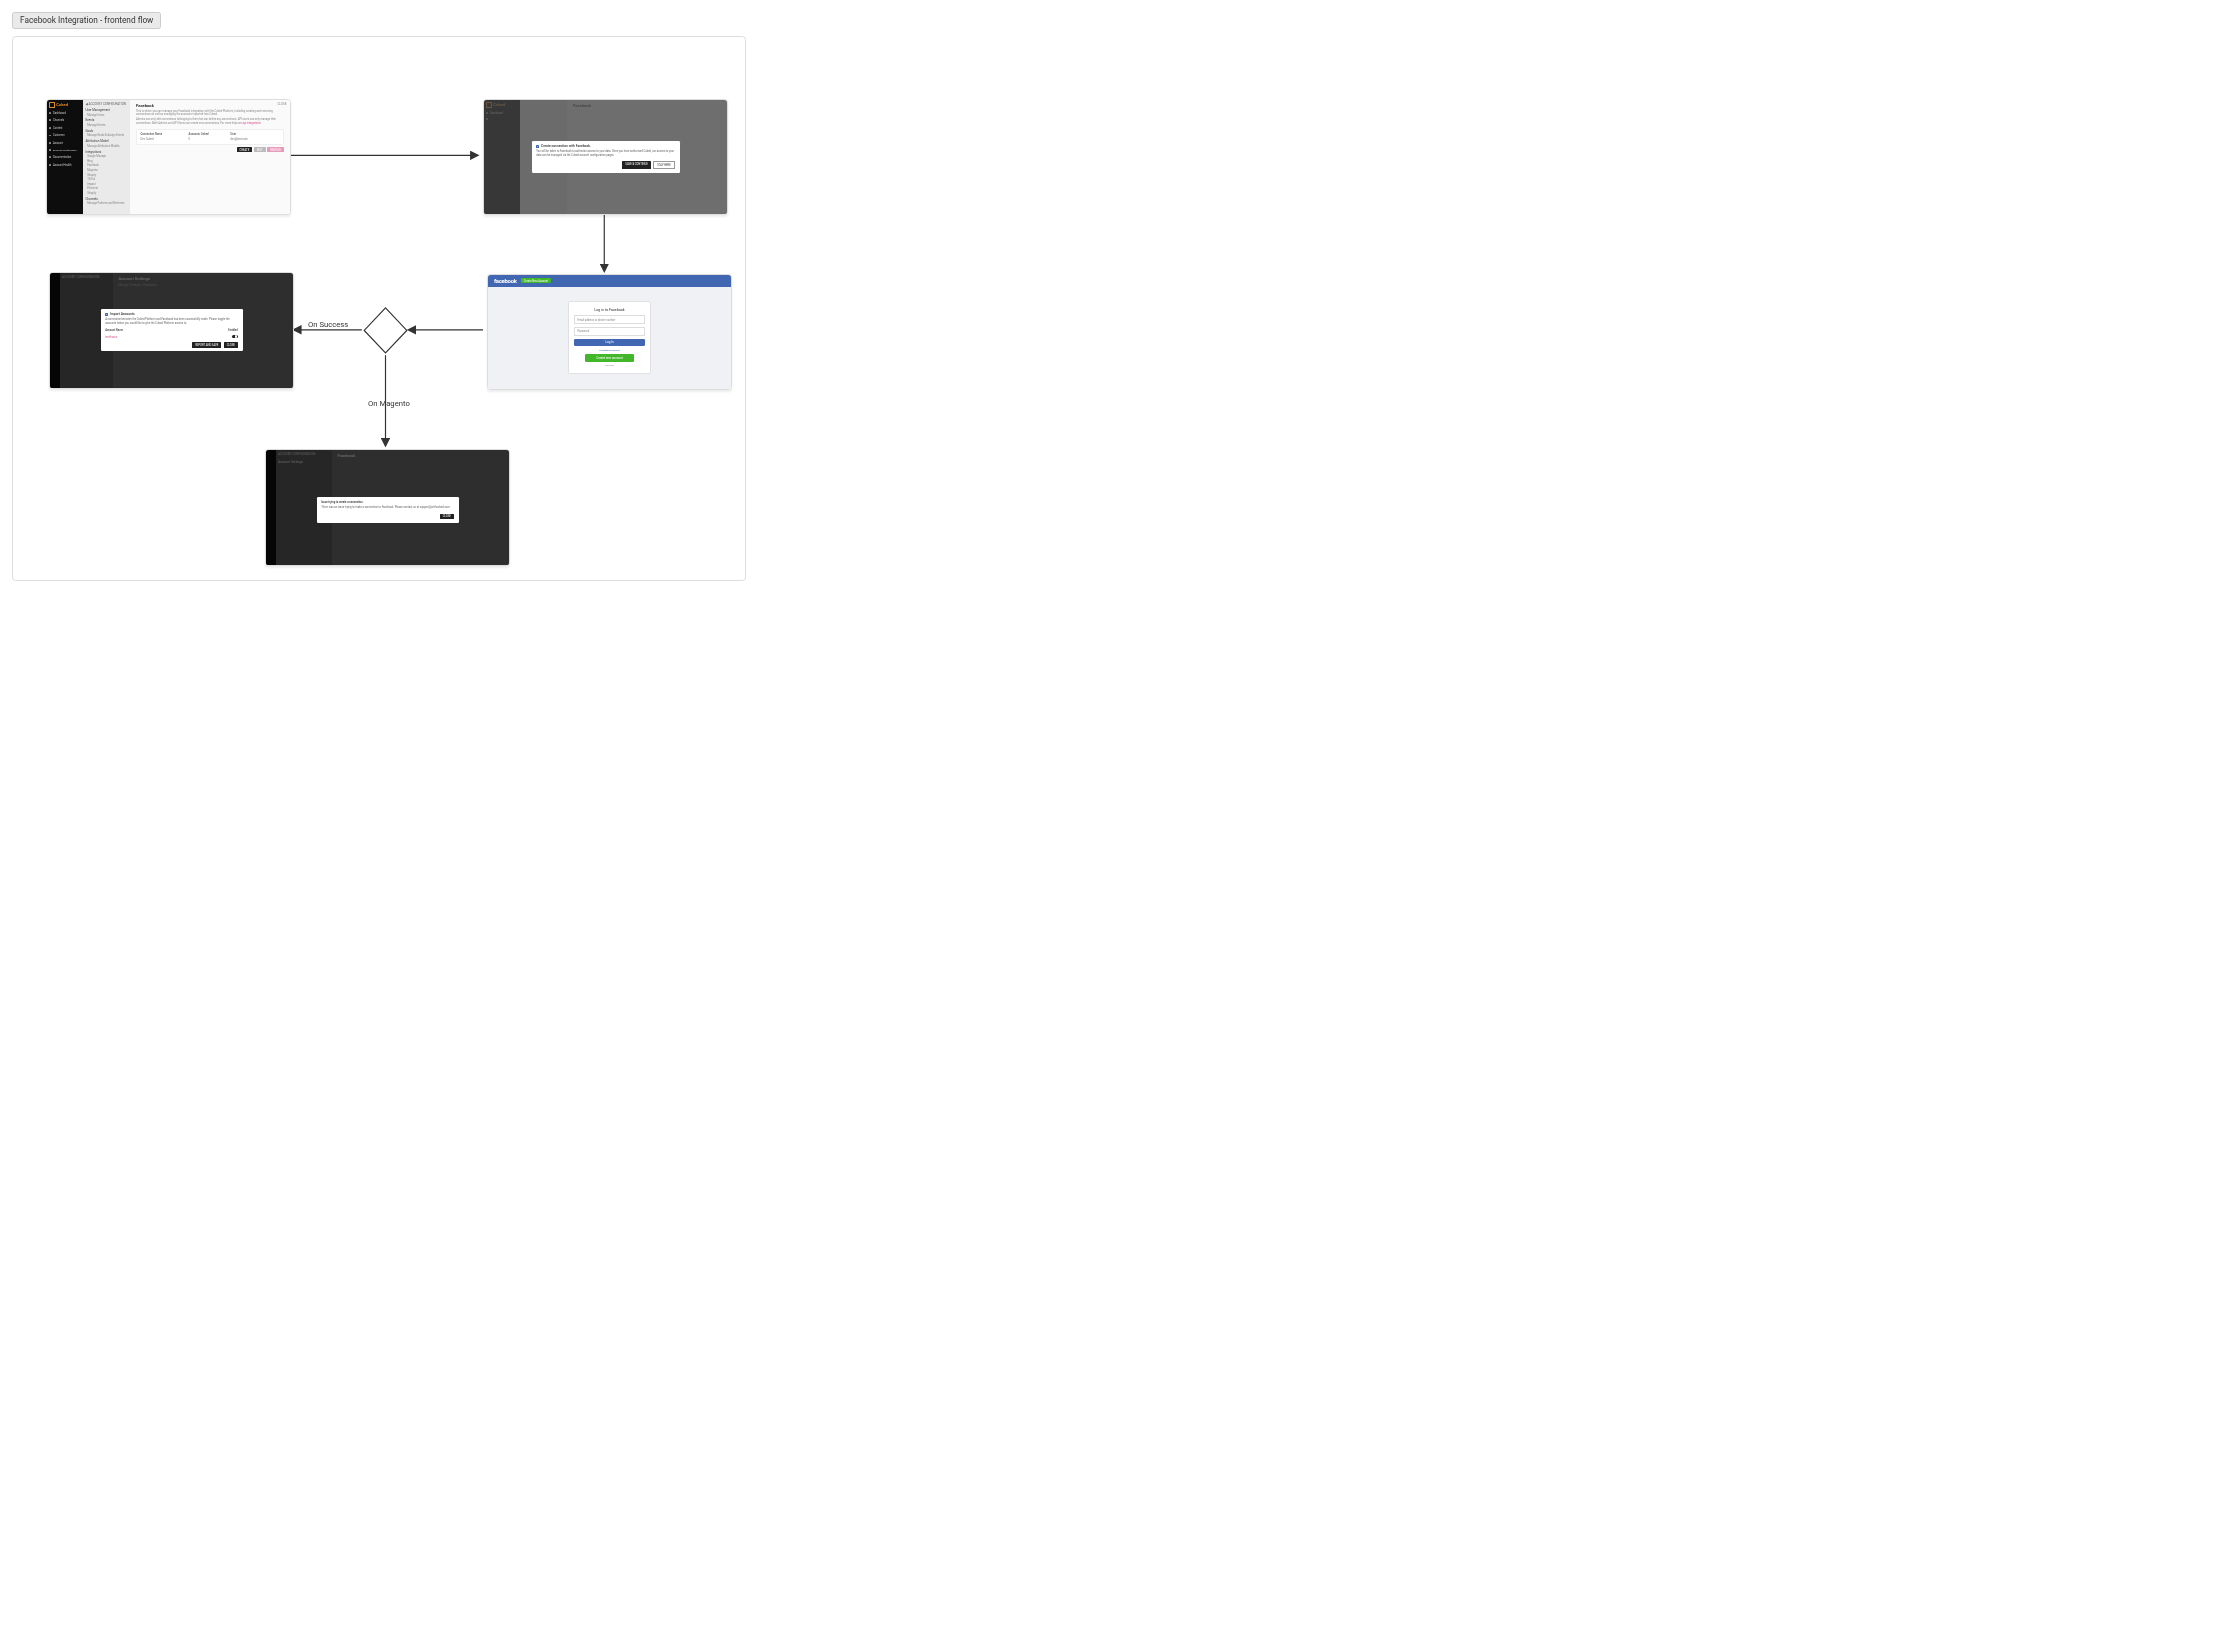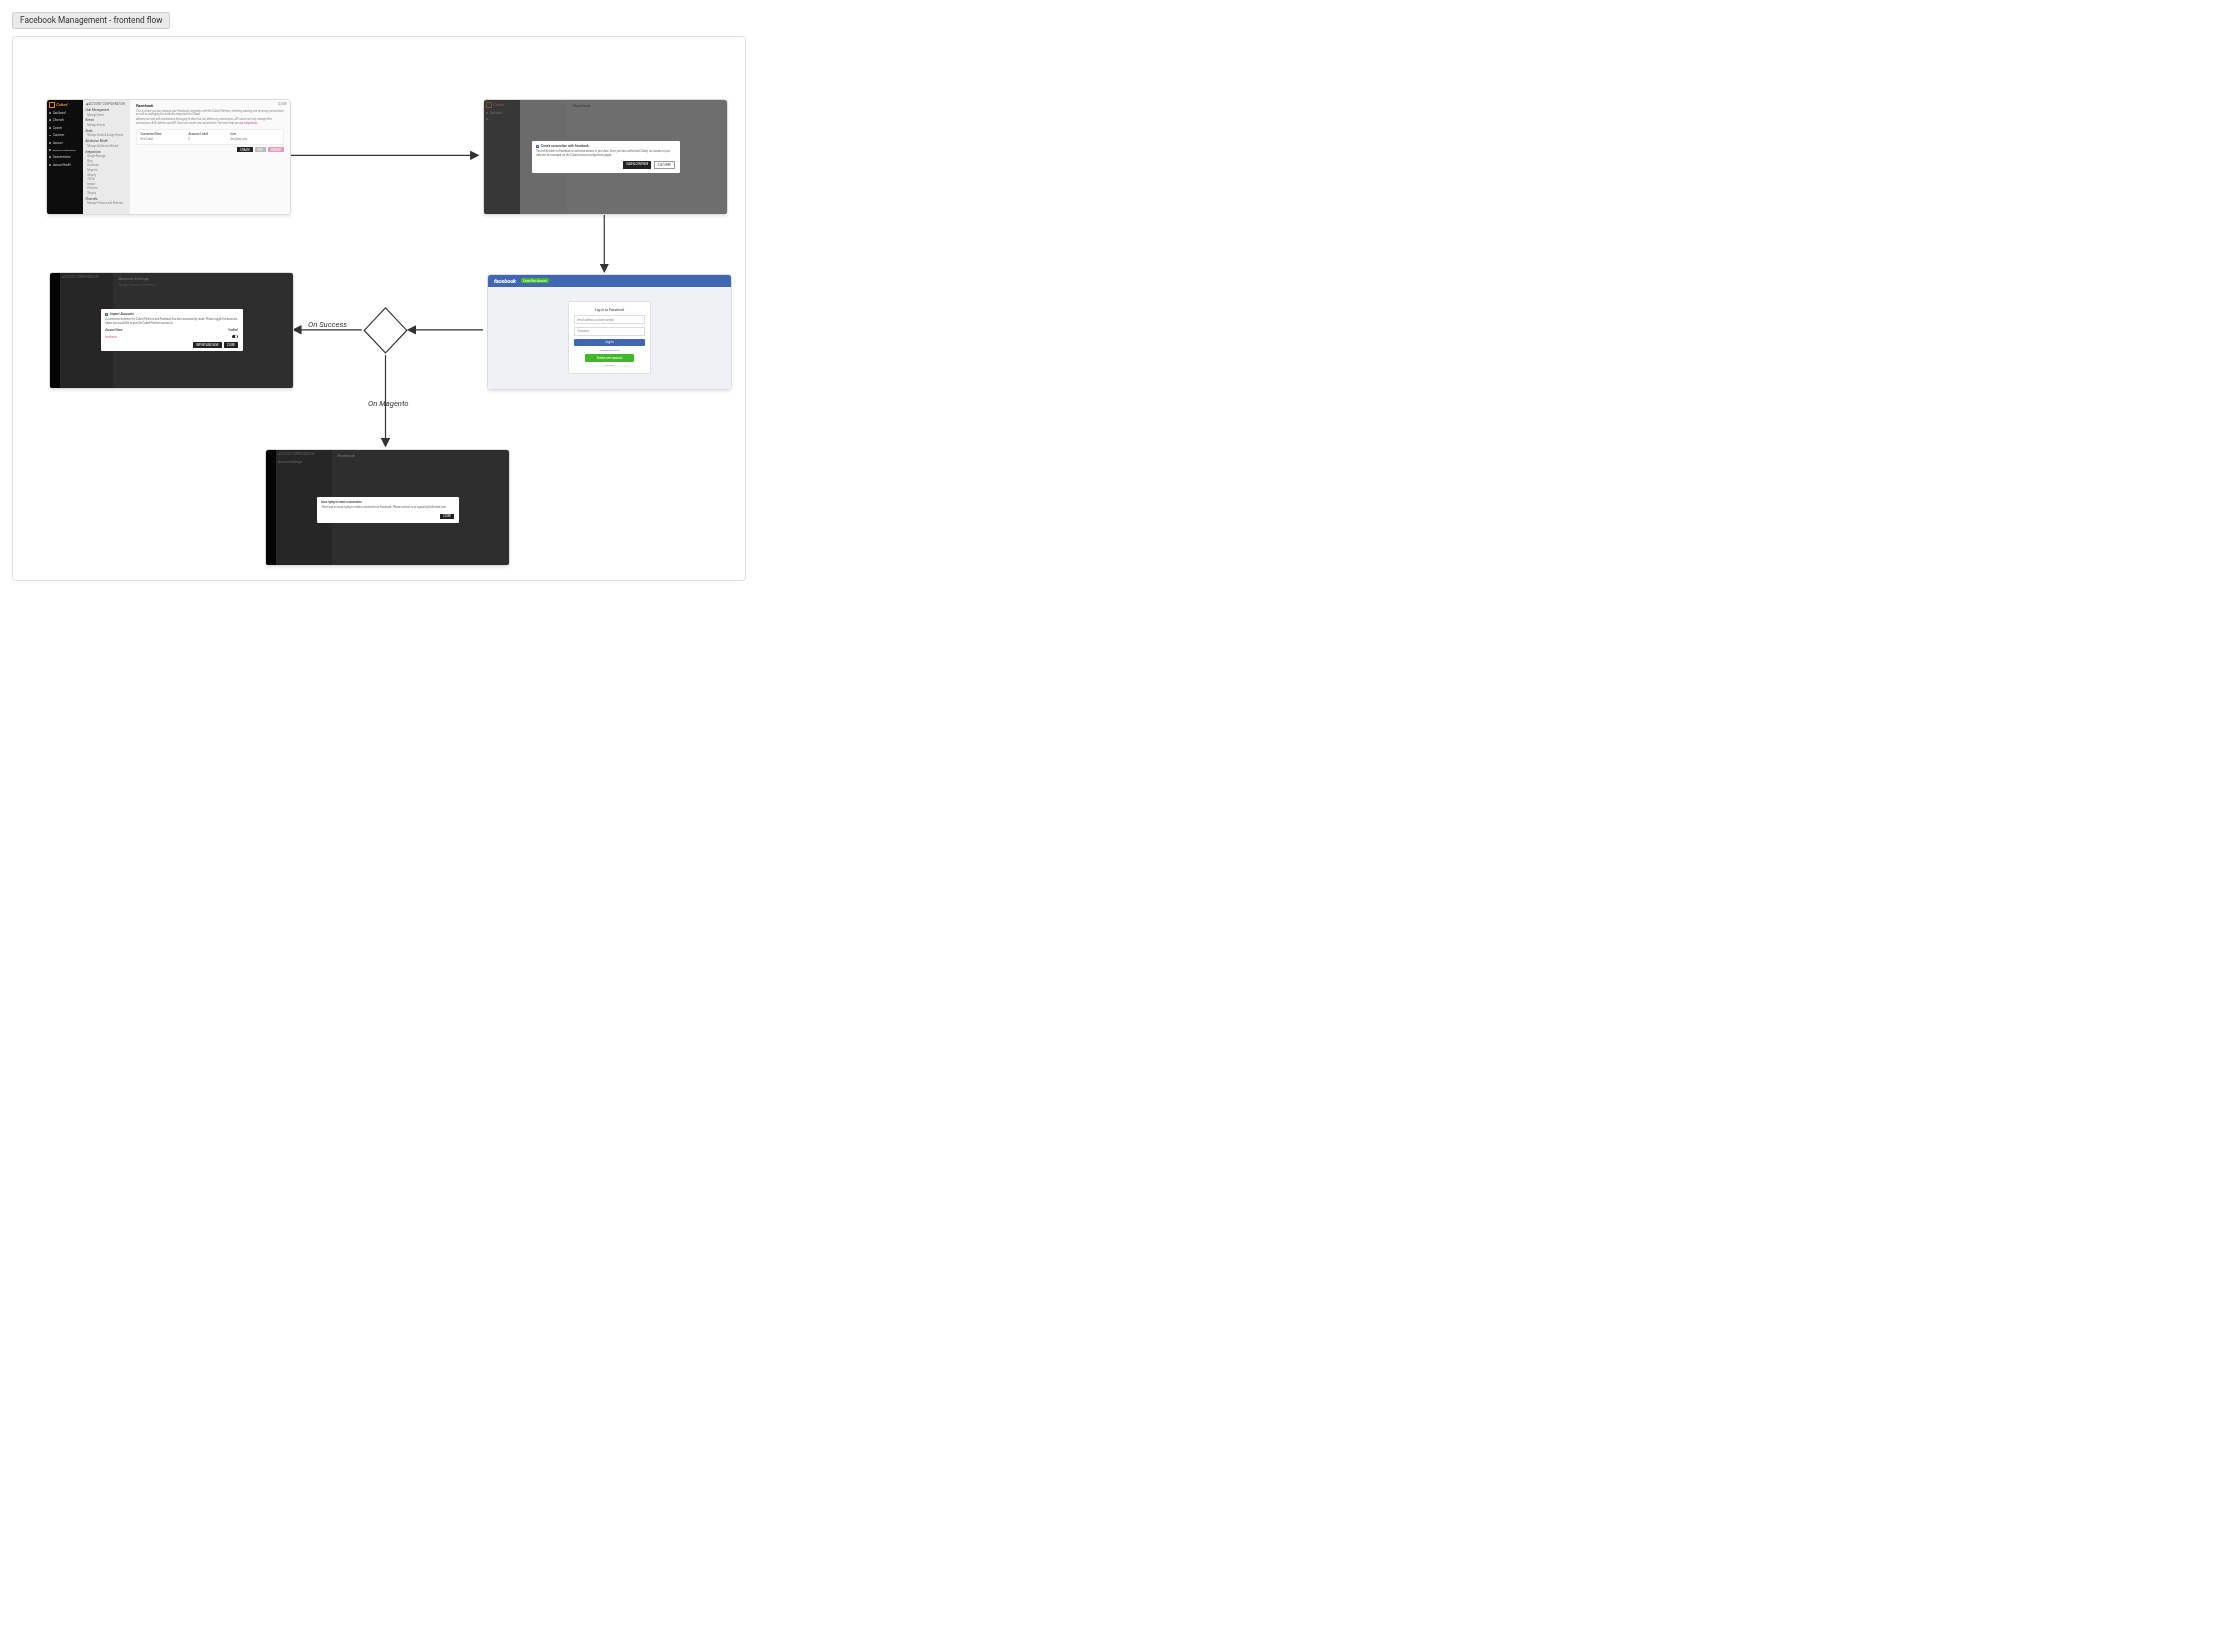--- a/index.html
+++ b/index.html
@@ -1,17 +1,17 @@
 <!DOCTYPE html>
 <html style="font-size:9.5px"><head>
 <meta charset="utf-8">
 <style>
   body { margin:0; padding:12px; background:#fff; font-family:-apple-system,BlinkMacSystemFont,"Segoe UI",Roboto,sans-serif; color:#333; }
   .title-tab { display:inline-block; background:#eaeaea; border:0.6px solid #ccc; border-radius:2.4px; padding:2.4px 7px; font-size:8.3px; margin-bottom:7px; }
-  .canvas { position:relative; border:0.6px solid #ddd; border-radius:3.6px; width:734px; height:545px; box-sizing:border-box;font-style:italic; }
+  .canvas { position:relative; border:0.6px solid #ddd; border-radius:3.6px; width:734px; height:545px; box-sizing:border-box; }
   .card { position:absolute; border:0.6px solid #ddd; border-radius:3.6px; box-shadow:0 1.2px 2.4px rgba(0,0,0,.08); background:#fff; overflow:hidden; }
   
   .cubed-app { display:flex; height:100%; font-size:3px; }
   .cubed-sidebar { width:36px; background:#0d0d0d; color:#eee; display:flex; flex-direction:column; gap:2.4px; padding:2.4px; box-sizing:border-box; }
   .brand { color:#e08b2d; font-weight:600; font-size:4.1px; display:flex; align-items:center; gap:1.2px; }
   .brand-icon { width:3.6px; height:3.6px; border:0.6px solid #e08b2d; border-radius:0.6px; display:inline-block; }
   .nav-item { display:flex; align-items:center; gap:1.8px; font-size:2.7px; color:#ccc; padding:0.6px 0; }
   .nav-dot { width:1.8px; height:1.8px; background:#888; border-radius:0.6px; }
   .cubed-nav2 { width:47px; background:#eaeaea; color:#555; padding:2.4px; box-sizing:border-box; }
   .cubed-nav2 .back { font-size:3px; color:#666; }
@@ -59,21 +59,21 @@
   .modal .row { display:flex; justify-content:space-between; align-items:center; margin-top:2.4px; }
   
   .flow-label { position:absolute; font-size:7.7px; color:#333; }
   svg.arrows { position:absolute; top:0; left:0; width:100%; height:100%; pointer-events:none; }
 </style>
 </head>
 <body>
 
 
 
-<div class="title-tab">Facebook Management - frontend flow</div>
+<div class="title-tab">Facebook Integration - frontend flow</div>
 
 <div class="canvas">
 
   <svg class="arrows" viewBox="0 0 1238 918" width="733" height="543">
     <defs>
         <marker id="ah" markerWidth="8" markerHeight="8" refX="6" refY="4" orient="auto">
           <path d="M0,0 L8,4 L0,8 z" fill="#333"></path>
         </marker>
       </defs>
     <line x1="470" y1="200" x2="785" y2="200" stroke="#333" stroke-width="2" marker-end="url(#ah)"></line>

